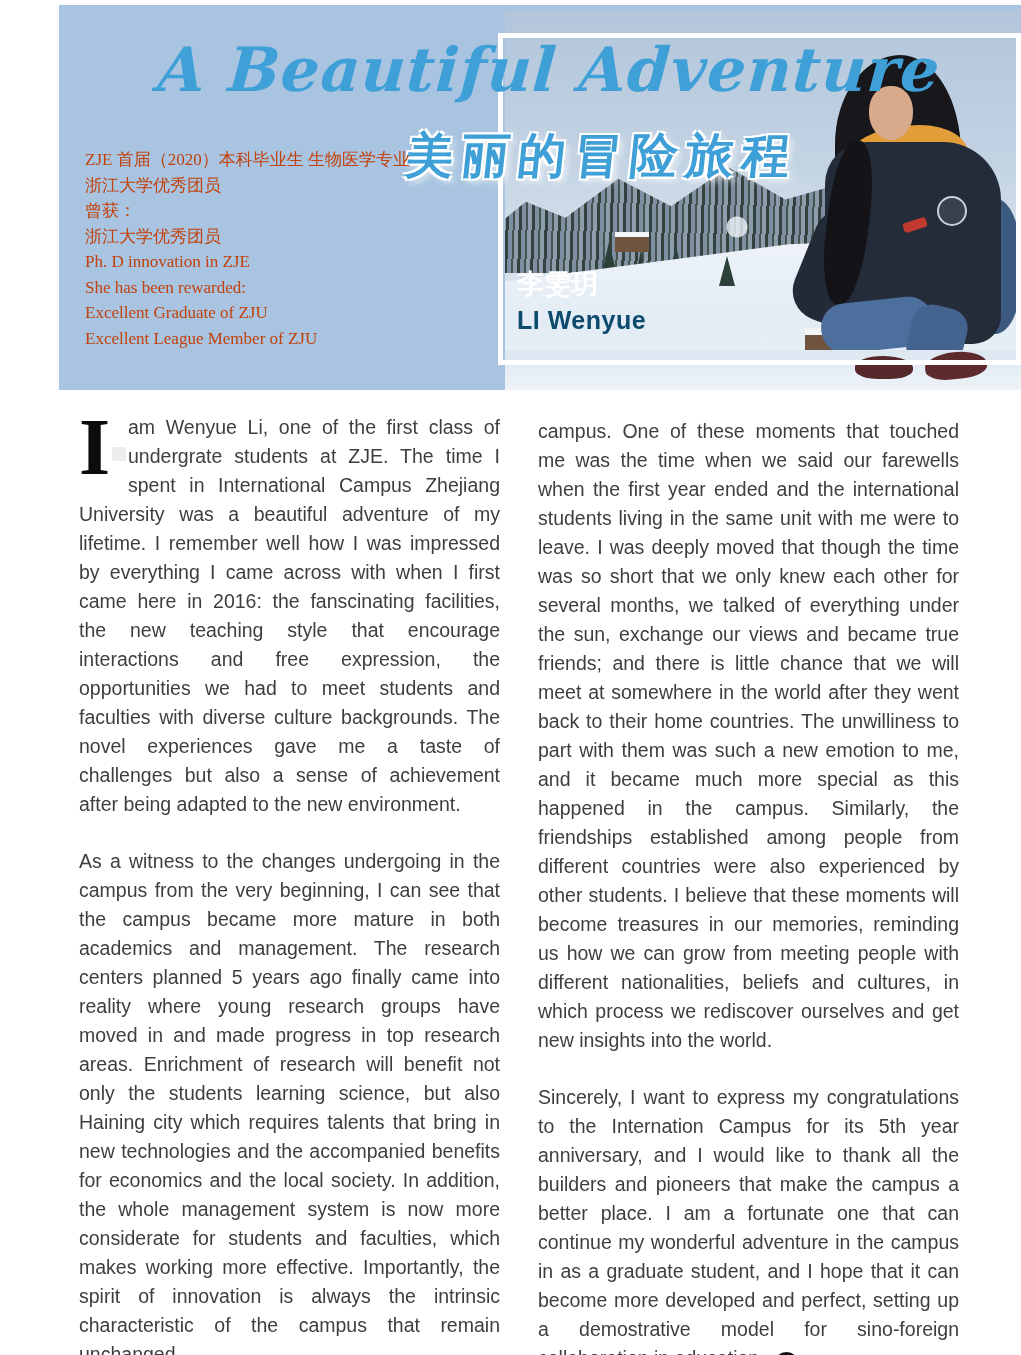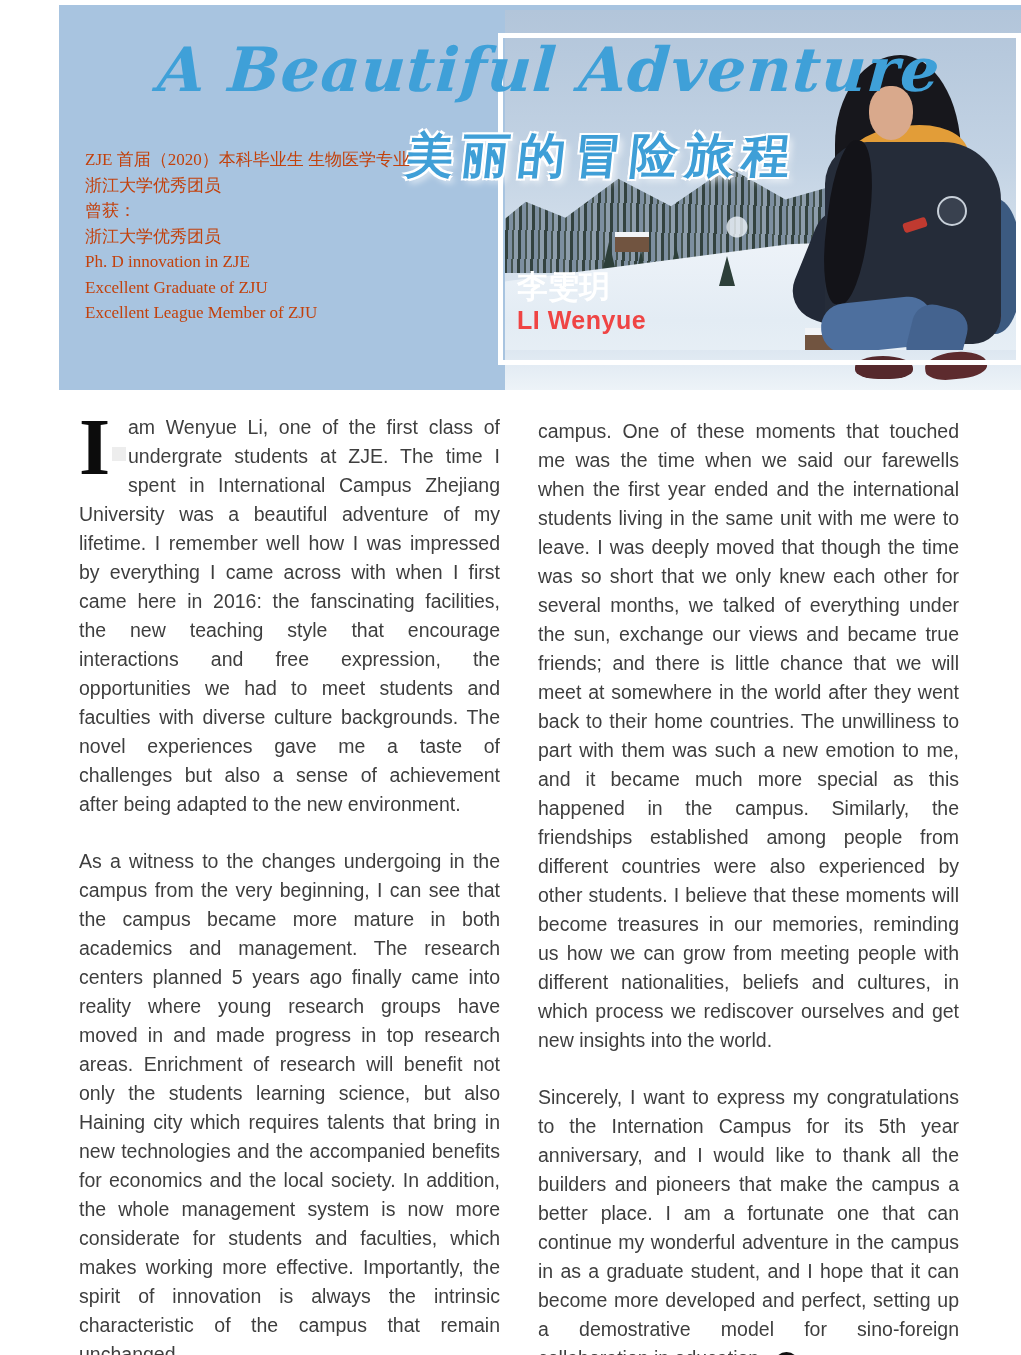--- a/index.html
+++ b/index.html
@@ -59,22 +59,22 @@
         box-sizing:border-box;z-index:2;pointer-events:none;}
   
   .title{position:absolute;left:158px;top:34px;z-index:3;color:#3fa0d8;
         font-family:"DejaVu Serif", serif;font-style:italic;font-weight:700;
         font-size:61px;letter-spacing:1px;white-space:nowrap;transform:skewX(-4deg);}
   .subtitle{position:absolute;left:406px;top:124px;z-index:3;color:#3f9fd7;
         font-weight:700;font-size:48px;letter-spacing:8px;white-space:nowrap;transform:skewX(-6deg);
         text-shadow:2px 2px 0 #fff,-2px -2px 0 #fff,2px -2px 0 #fff,-2px 2px 0 #fff,4px 4px 7px rgba(255,255,255,.85);}
   .creds{position:absolute;left:85px;top:147px;z-index:3;color:#c2410c;
         font-family:"Liberation Serif", serif;font-size:17px;line-height:25.5px;}
-  .name-cn{position:absolute;left:517px;top:266px;z-index:3;color:#ffffff;font-weight:700;font-size:31px;}
-  .name-en{position:absolute;left:517px;top:306px;z-index:3;color:#ef4444;font-weight:700;font-size:25px;letter-spacing:.5px;}
+  .name-cn{position:absolute;left:517px;top:266px;z-index:3;color:#ffffff;font-weight:700;font-size:27px;}
+  .name-en{position:absolute;left:517px;top:306px;z-index:3;color:#0c4a6e;font-weight:700;font-size:25px;letter-spacing:.5px;}
   
   .col{position:absolute;width:421px;color:#3e3e3e;font-size:19.5px;line-height:29px;
         text-align:justify;}
   .col p{margin:0 0 28px 0;}
   .col-left{left:79px;top:413px;}
   .col-right{left:538px;top:417px;}
   .drop{float:left;width:49px;height:86px;position:relative;}
   .dropcap{position:absolute;left:0;top:-6px;font-family:"Liberation Serif", serif;
         font-size:80px;line-height:80px;font-weight:700;color:#0c0c0c;}
   .dropsq{position:absolute;right:2px;top:34px;width:14px;height:14px;background:#ededed;}
@@ -117,20 +117,21 @@
 
 <div class="title">A Beautiful Adventure</div>
 <div class="subtitle">美丽的冒险旅程</div>
 
 <div class="creds">
   <div>ZJE 首届（2020）本科毕业生 生物医学专业</div>
   <div>浙江大学优秀团员</div>
   <div>曾获：</div>
   <div>浙江大学优秀团员</div>
   <div>Ph. D innovation in ZJE</div>
+  <div>She has been rewarded:</div>
   <div>Excellent Graduate of ZJU</div>
   <div>Excellent League Member of ZJU</div>
 </div>
 
 <div class="name-cn">李雯玥</div>
 <div class="name-en">LI Wenyue</div>
 
 <div class="col col-left">
   <p>
     <span class="drop">

